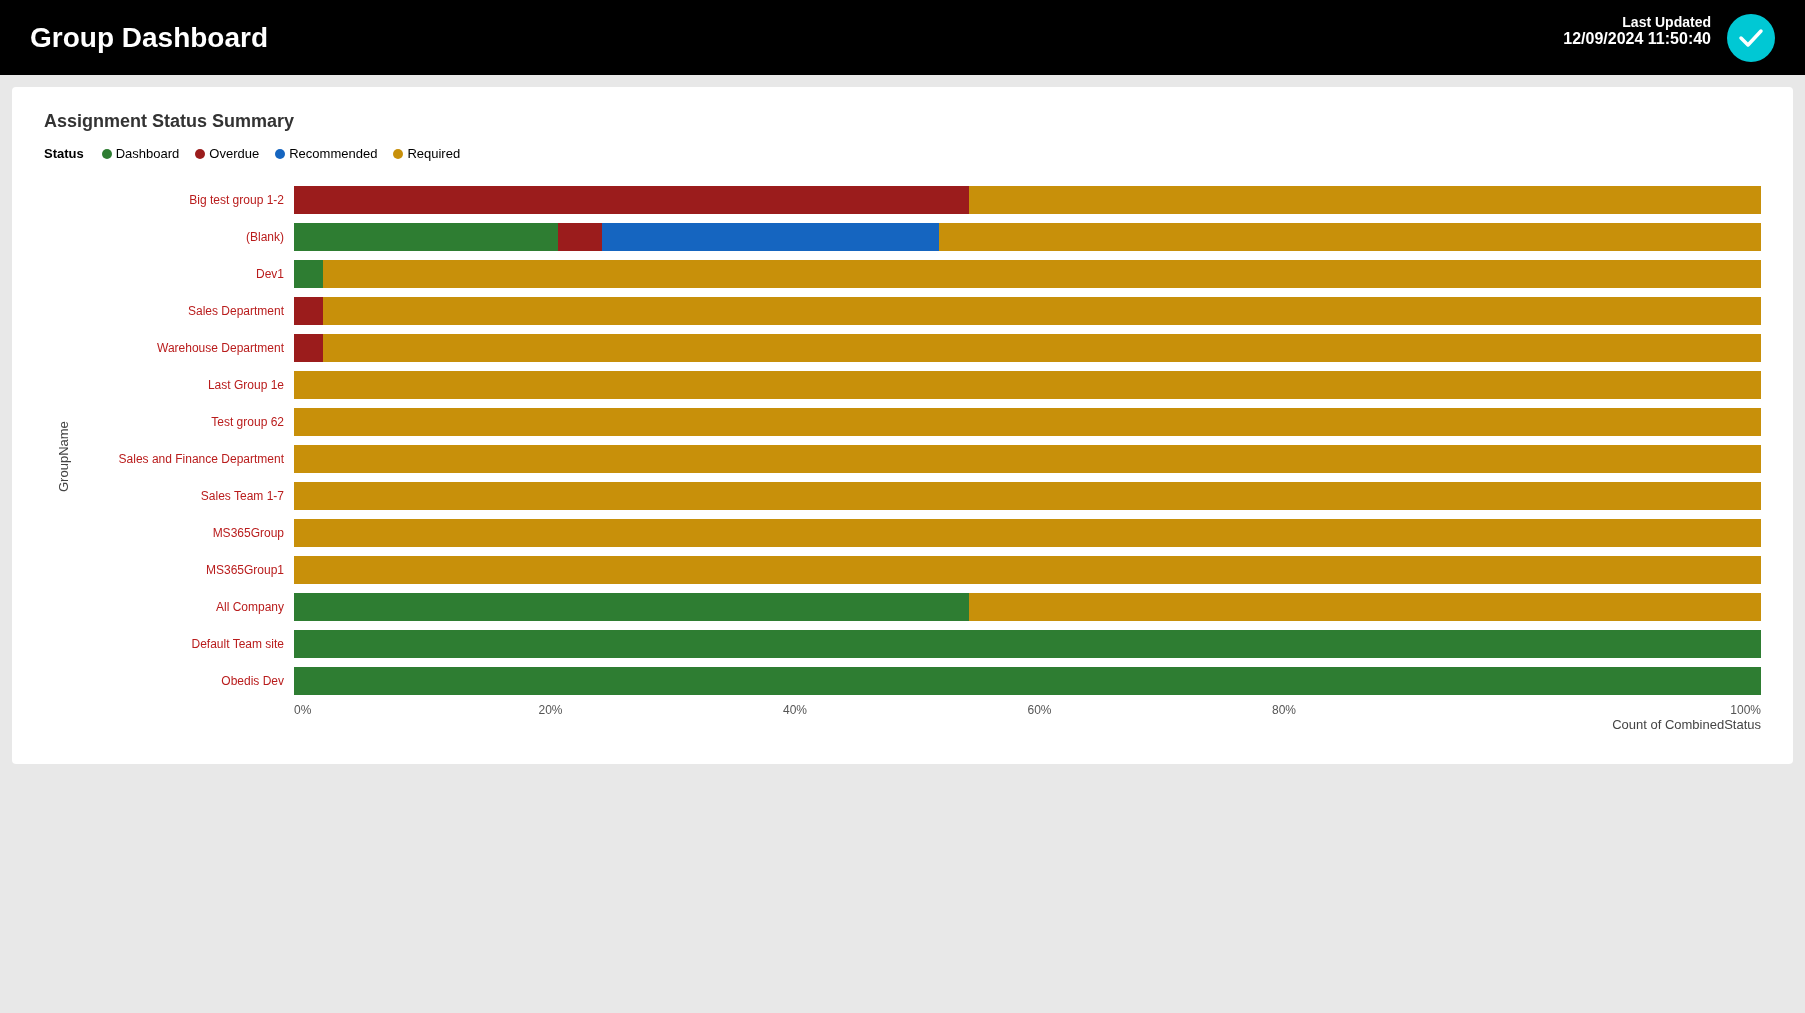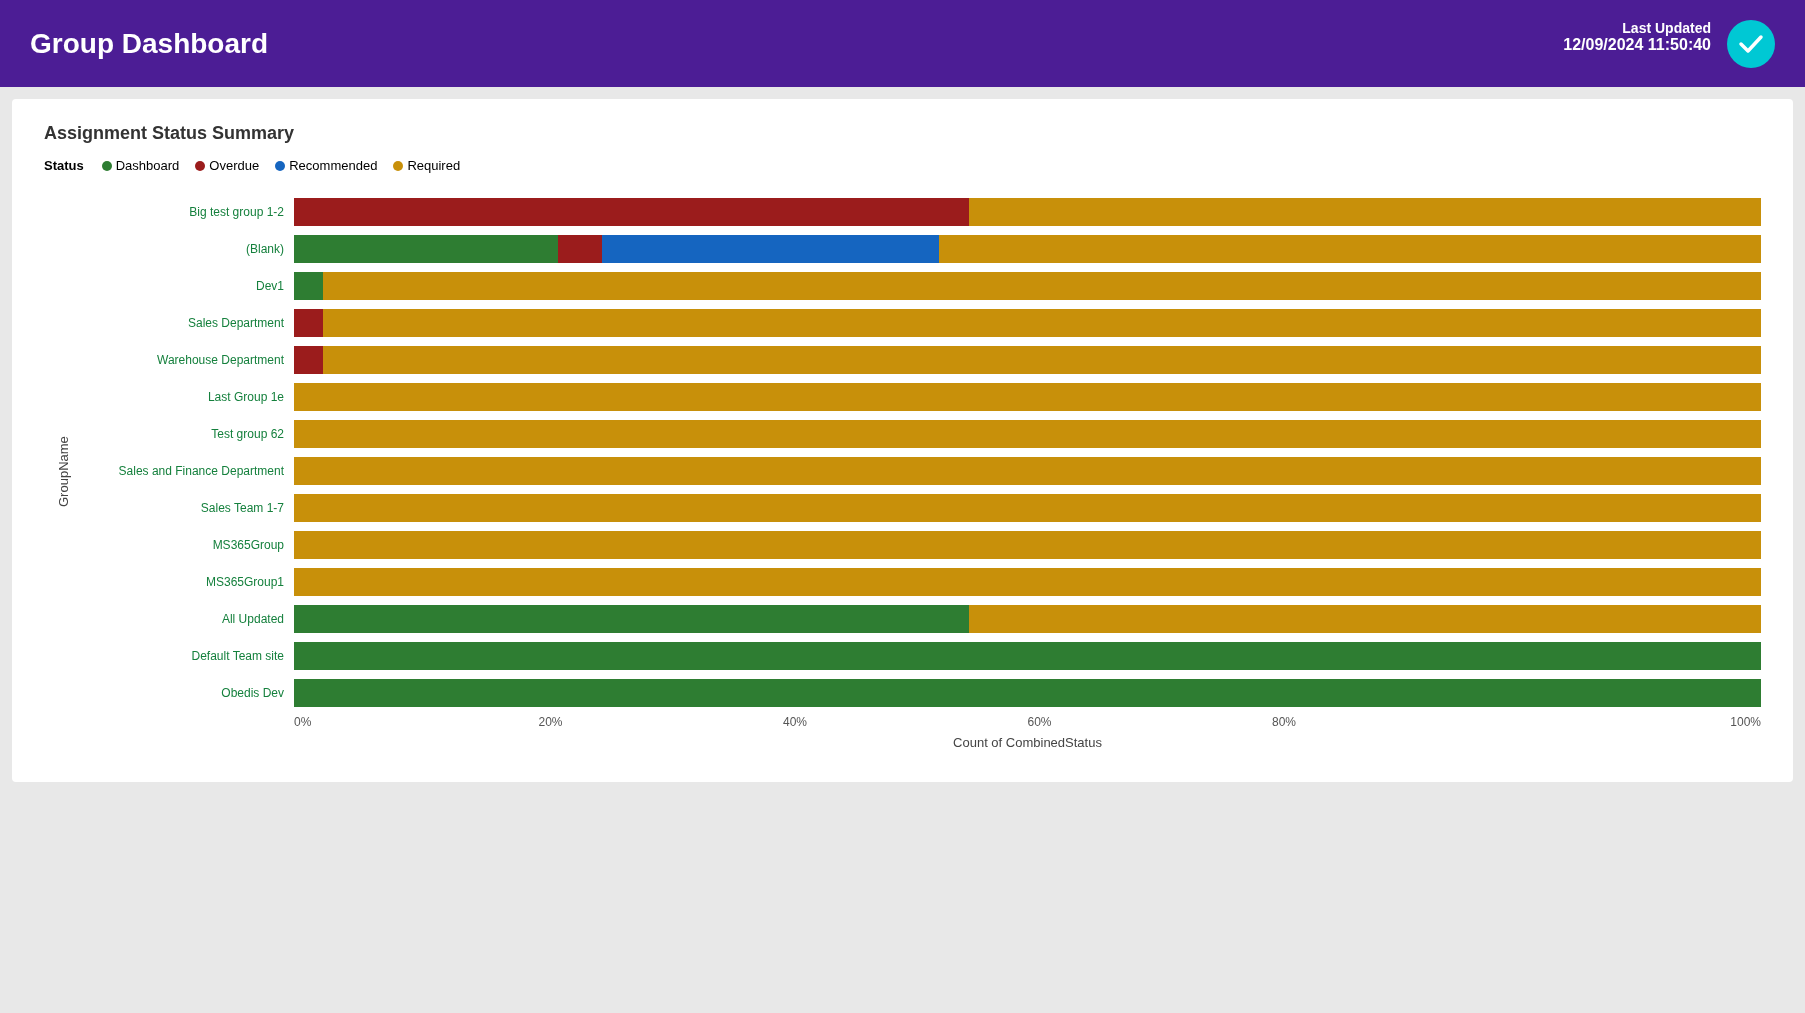--- a/index.html
+++ b/index.html
@@ -1,25 +1,25 @@
 <!DOCTYPE html>
 <html><head>
   <meta charset="utf-8">
   <style>
     * { box-sizing: border-box; margin: 0; padding: 0; }
     body { font-family: 'Segoe UI', Arial, sans-serif; background: #e8e8e8; width: 1805px; min-height: 1013px; }
 
     .header {
-      background: #4c1d95;
+      background: #000000;
       color: white;
       display: flex;
       align-items: center;
       justify-content: space-between;
       padding: 12px 30px;
-      height: 87px;
+      height: 75px;
     }
     .header-title {
       font-size: 28px;
       font-weight: bold;
       color: white;
     }
     .header-right {
       display: flex;
       gap: 16px;
     }
@@ -120,21 +120,21 @@
       display: flex;
       align-items: center;
       height: 37px;
     }
 
     .bar-label {
       width: 220px;
       text-align: right;
       padding-right: 10px;
       font-size: 12px;
-      color: #15803d;
+      color: #b91c1c;
       flex-shrink: 0;
     }
 
     .bar-track {
       flex: 1;
       height: 28px;
       display: flex;
       background: transparent;
       position: relative;
     }
@@ -159,25 +159,24 @@
       font-size: 12px;
       color: #555;
       flex: 1;
       text-align: left;
     }
     .x-tick:last-child {
       text-align: right;
     }
 
     .x-axis-label {
-      text-align: center;
+      text-align: right;
       font-size: 13px;
       font-weight: 500;
       color: #444;
-      margin-top: 6px;
       padding-left: 220px;
     }
   </style>
 </head>
 <body>
 
 <div class="header">
   <span class="header-title">Group Dashboard</span>
   <div class="header-right">
     <div class="header-updated">
@@ -287,21 +286,21 @@
               <div class="bar-segment" style="width: 100%; background: rgb(200, 144, 10);"></div>
             </div>
           </div>
           <div class="bar-row">
             <div class="bar-label">MS365Group1</div>
             <div class="bar-track">
               <div class="bar-segment" style="width: 100%; background: rgb(200, 144, 10);"></div>
             </div>
           </div>
           <div class="bar-row">
-            <div class="bar-label">All Updated</div>
+            <div class="bar-label">All Company</div>
             <div class="bar-track">
               <div class="bar-segment" style="width: 46%; background: rgb(46, 125, 50);"></div>
               <div class="bar-segment" style="width: 54%; background: rgb(200, 144, 10);"></div>
             </div>
           </div>
           <div class="bar-row">
             <div class="bar-label">Default Team site</div>
             <div class="bar-track">
               <div class="bar-segment" style="width: 100%; background: rgb(46, 125, 50);"></div>
             </div>

